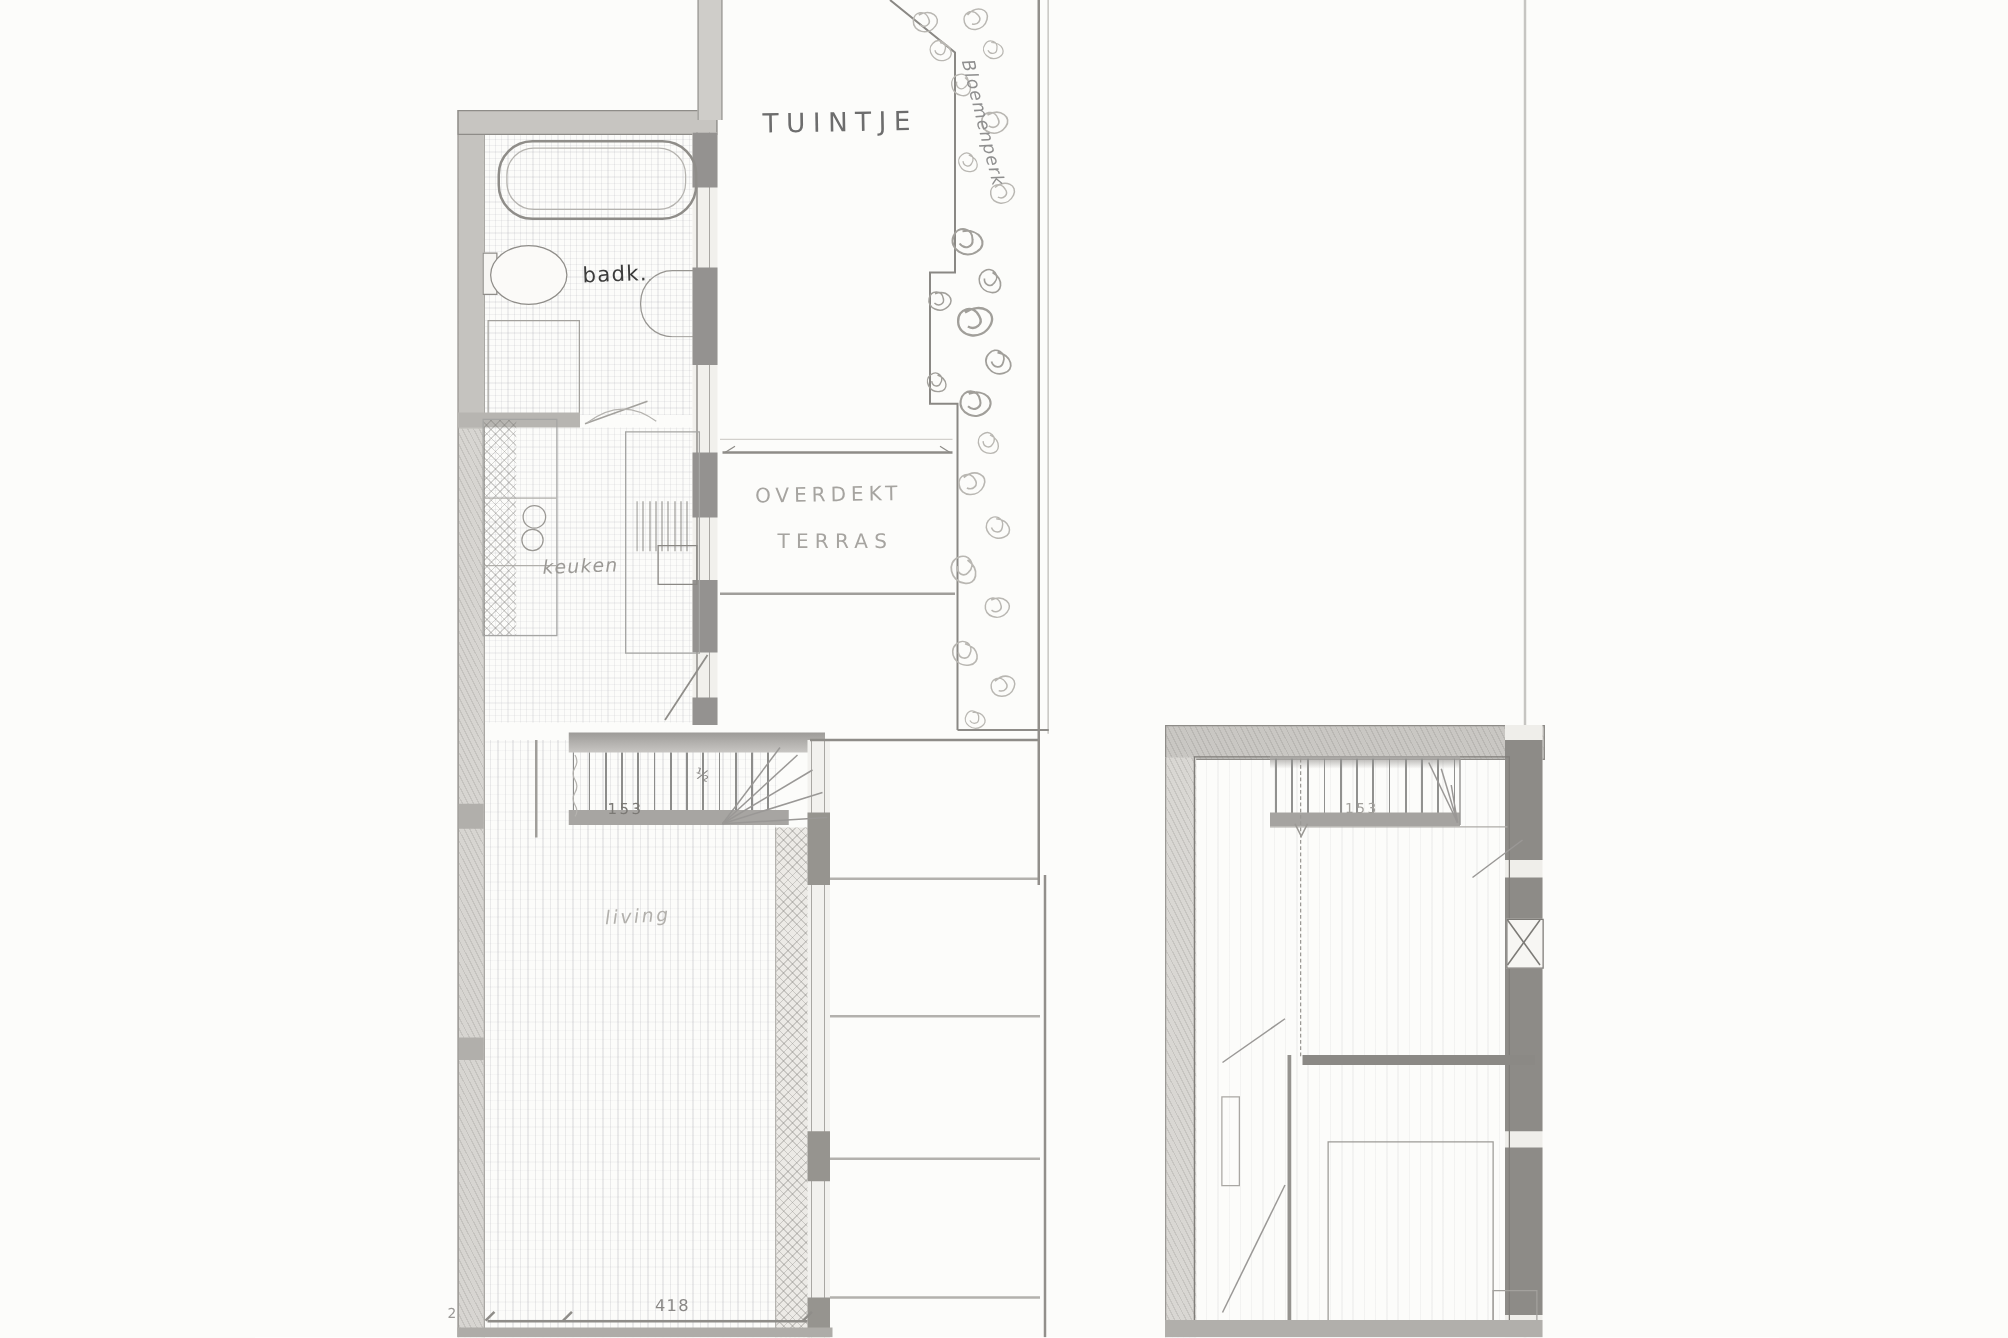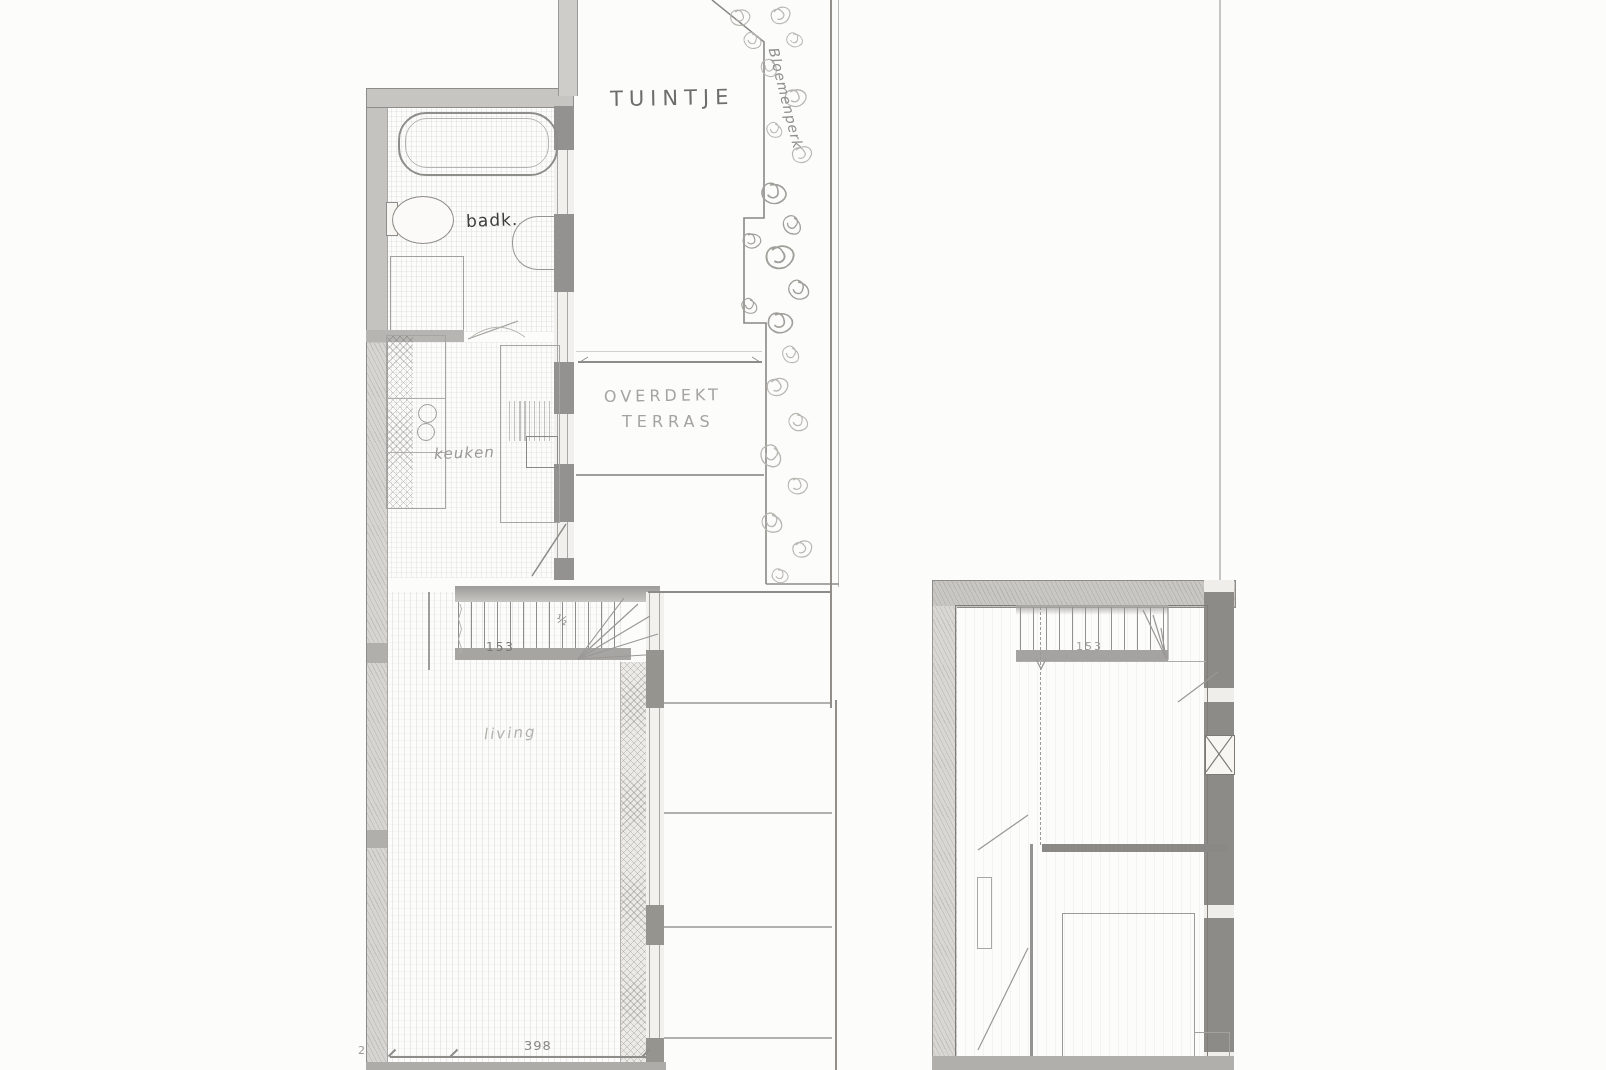--- a/index.html
+++ b/index.html
@@ -214,23 +214,23 @@
       <use href="#doodle" transform="translate(798,282) rotate(60) scale(1.3)"></use>
       <use href="#doodle" transform="translate(775,315) rotate(30) scale(1.5)"></use>
       <use href="#doodle" transform="translate(748,235) rotate(30) scale(1.1)"></use>
       <use href="#doodle" transform="translate(750,300) rotate(70)"></use>
     </g>
   </svg>
 
   <span class="lbl" style="left:610px;top:86px;font-size:21px;letter-spacing:6px;color:#6d6d6d;transform:rotate(-1deg);">TUINTJE</span>
   <span class="lbl" style="left:781px;top:46px;font-size:14px;letter-spacing:1px;color:#8f8f8f;transform:rotate(76deg);transform-origin:left top;font-style:italic;">Bloemenperk</span>
   <span class="lbl" style="left:604px;top:386px;font-size:16px;letter-spacing:4px;color:#a6a4a0;transform:rotate(-1deg);">OVERDEKT</span>
-  <span class="lbl" style="left:622px;top:412px;font-size:16px;letter-spacing:5px;color:#a6a4a0;">TERRAS</span>
+  <span class="lbl" style="left:622px;top:423px;font-size:16px;letter-spacing:5px;color:#a6a4a0;">TERRAS</span>
   <span class="lbl" style="left:466px;top:210px;font-size:17px;letter-spacing:1px;color:#3c3c3c;transform:rotate(-2deg);">badk.</span>
   <span class="lbl" style="left:434px;top:444px;font-size:15px;letter-spacing:1px;color:#9b9995;transform:rotate(-2deg);font-style:italic;">keuken</span>
   <span class="lbl" style="left:484px;top:724px;font-size:15px;letter-spacing:2px;color:#b2b0ac;transform:rotate(-3deg);font-style:italic;">living</span>
   <span class="lbl" style="left:486px;top:640px;font-size:12px;letter-spacing:2px;color:#7b7975;">153</span>
   <span class="lbl" style="left:556px;top:613px;font-size:12px;color:#8a8886;transform:rotate(20deg);">½</span>
-  <span class="lbl" style="left:524px;top:1038px;font-size:13px;letter-spacing:1px;color:#8a8886;">398</span>
+  <span class="lbl" style="left:524px;top:1038px;font-size:13px;letter-spacing:1px;color:#8a8886;">418</span>
   <span class="lbl" style="left:358px;top:1044px;font-size:11px;color:#9a9896;">2</span>
   <span class="lbl" style="left:1076px;top:640px;font-size:11px;letter-spacing:2px;color:#a3a19d;">153</span>
 
 </div>
 
 </body></html>

